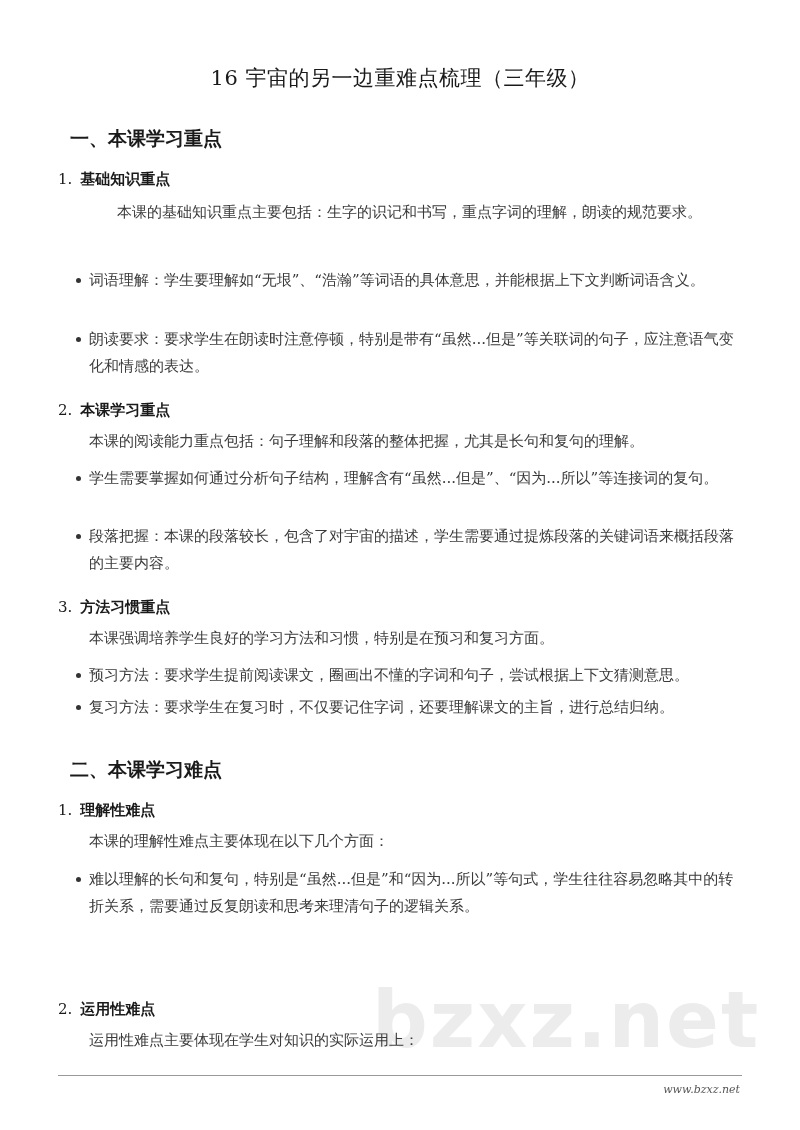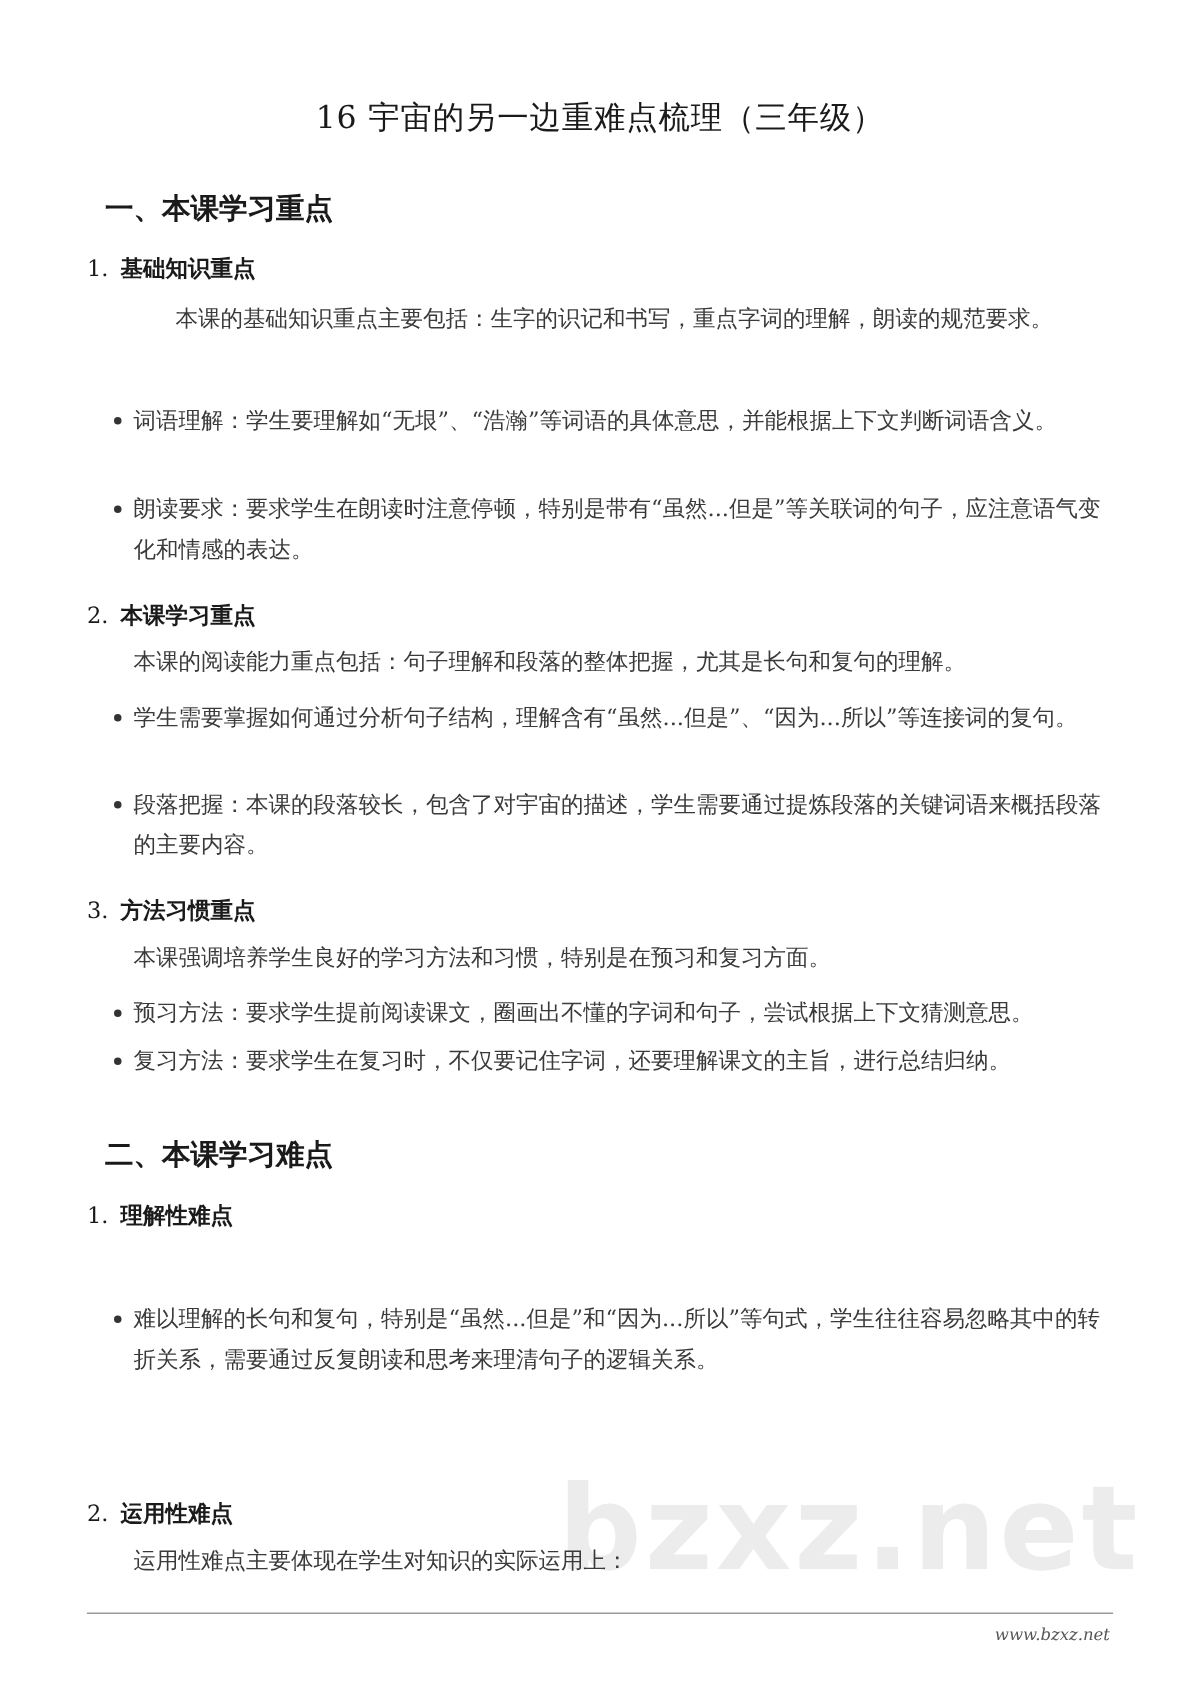--- a/index.html
+++ b/index.html
@@ -71,20 +71,21 @@
   <div class="bullet" style="top:694px;">
     <span class="dot"></span>
     <span class="txt">复习方法：要求学生在复习时，不仅要记住字词，还要理解课文的主旨，进行总结归纳。</span>
   </div>
 
   <div class="h1" style="top:757px;">二、本课学习难点</div>
 
   <div class="h2" style="top:801px;">
     <span class="num">1.</span><span>理解性难点</span>
   </div>
+  <div class="para" style="top:832px;">本课的理解性难点主要体现在以下几个方面：</div>
   <div class="bullet" style="top:866px;">
     <span class="dot"></span>
     <span class="txt">难以理解的长句和复句，特别是“虽然...但是”和“因为...所以”等句式，学生往往容易忽略其中的转折关系，需要通过反复朗读和思考来理清句子的逻辑关系。</span>
   </div>
 
   <div class="h2" style="top:1000px;">
     <span class="num">2.</span><span>运用性难点</span>
   </div>
   <div class="para" style="top:1031px;">运用性难点主要体现在学生对知识的实际运用上：</div>
 

